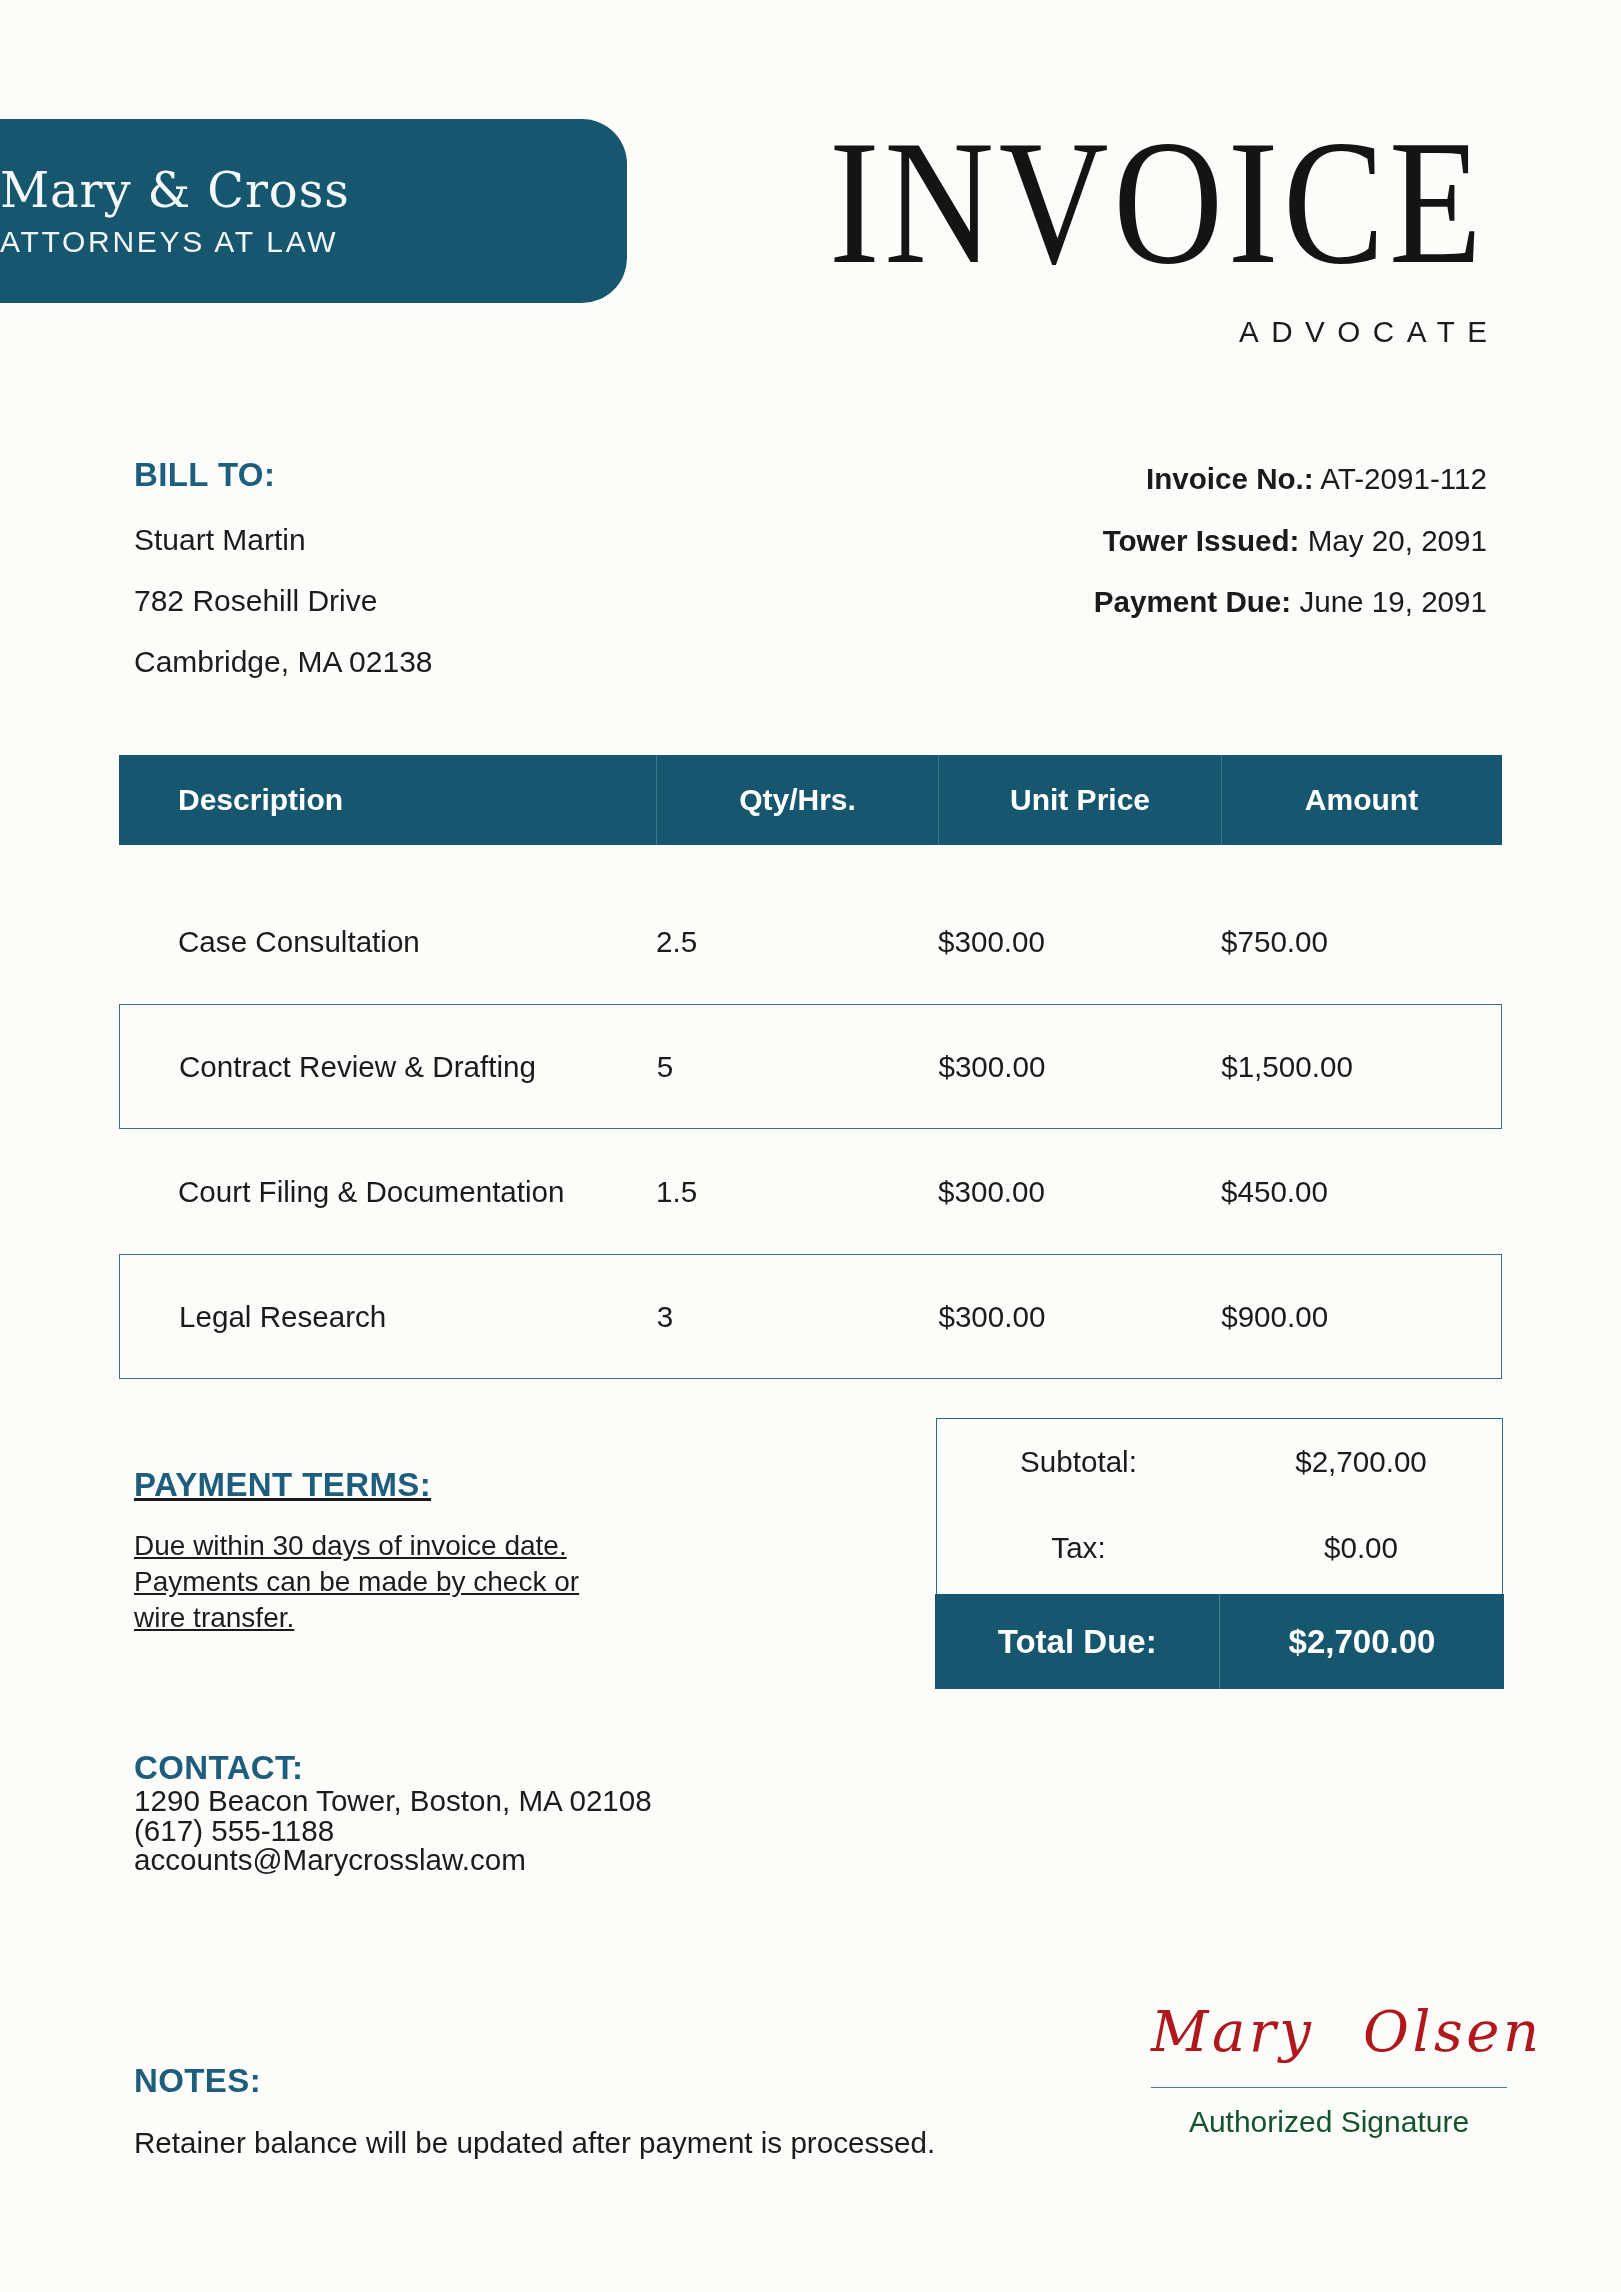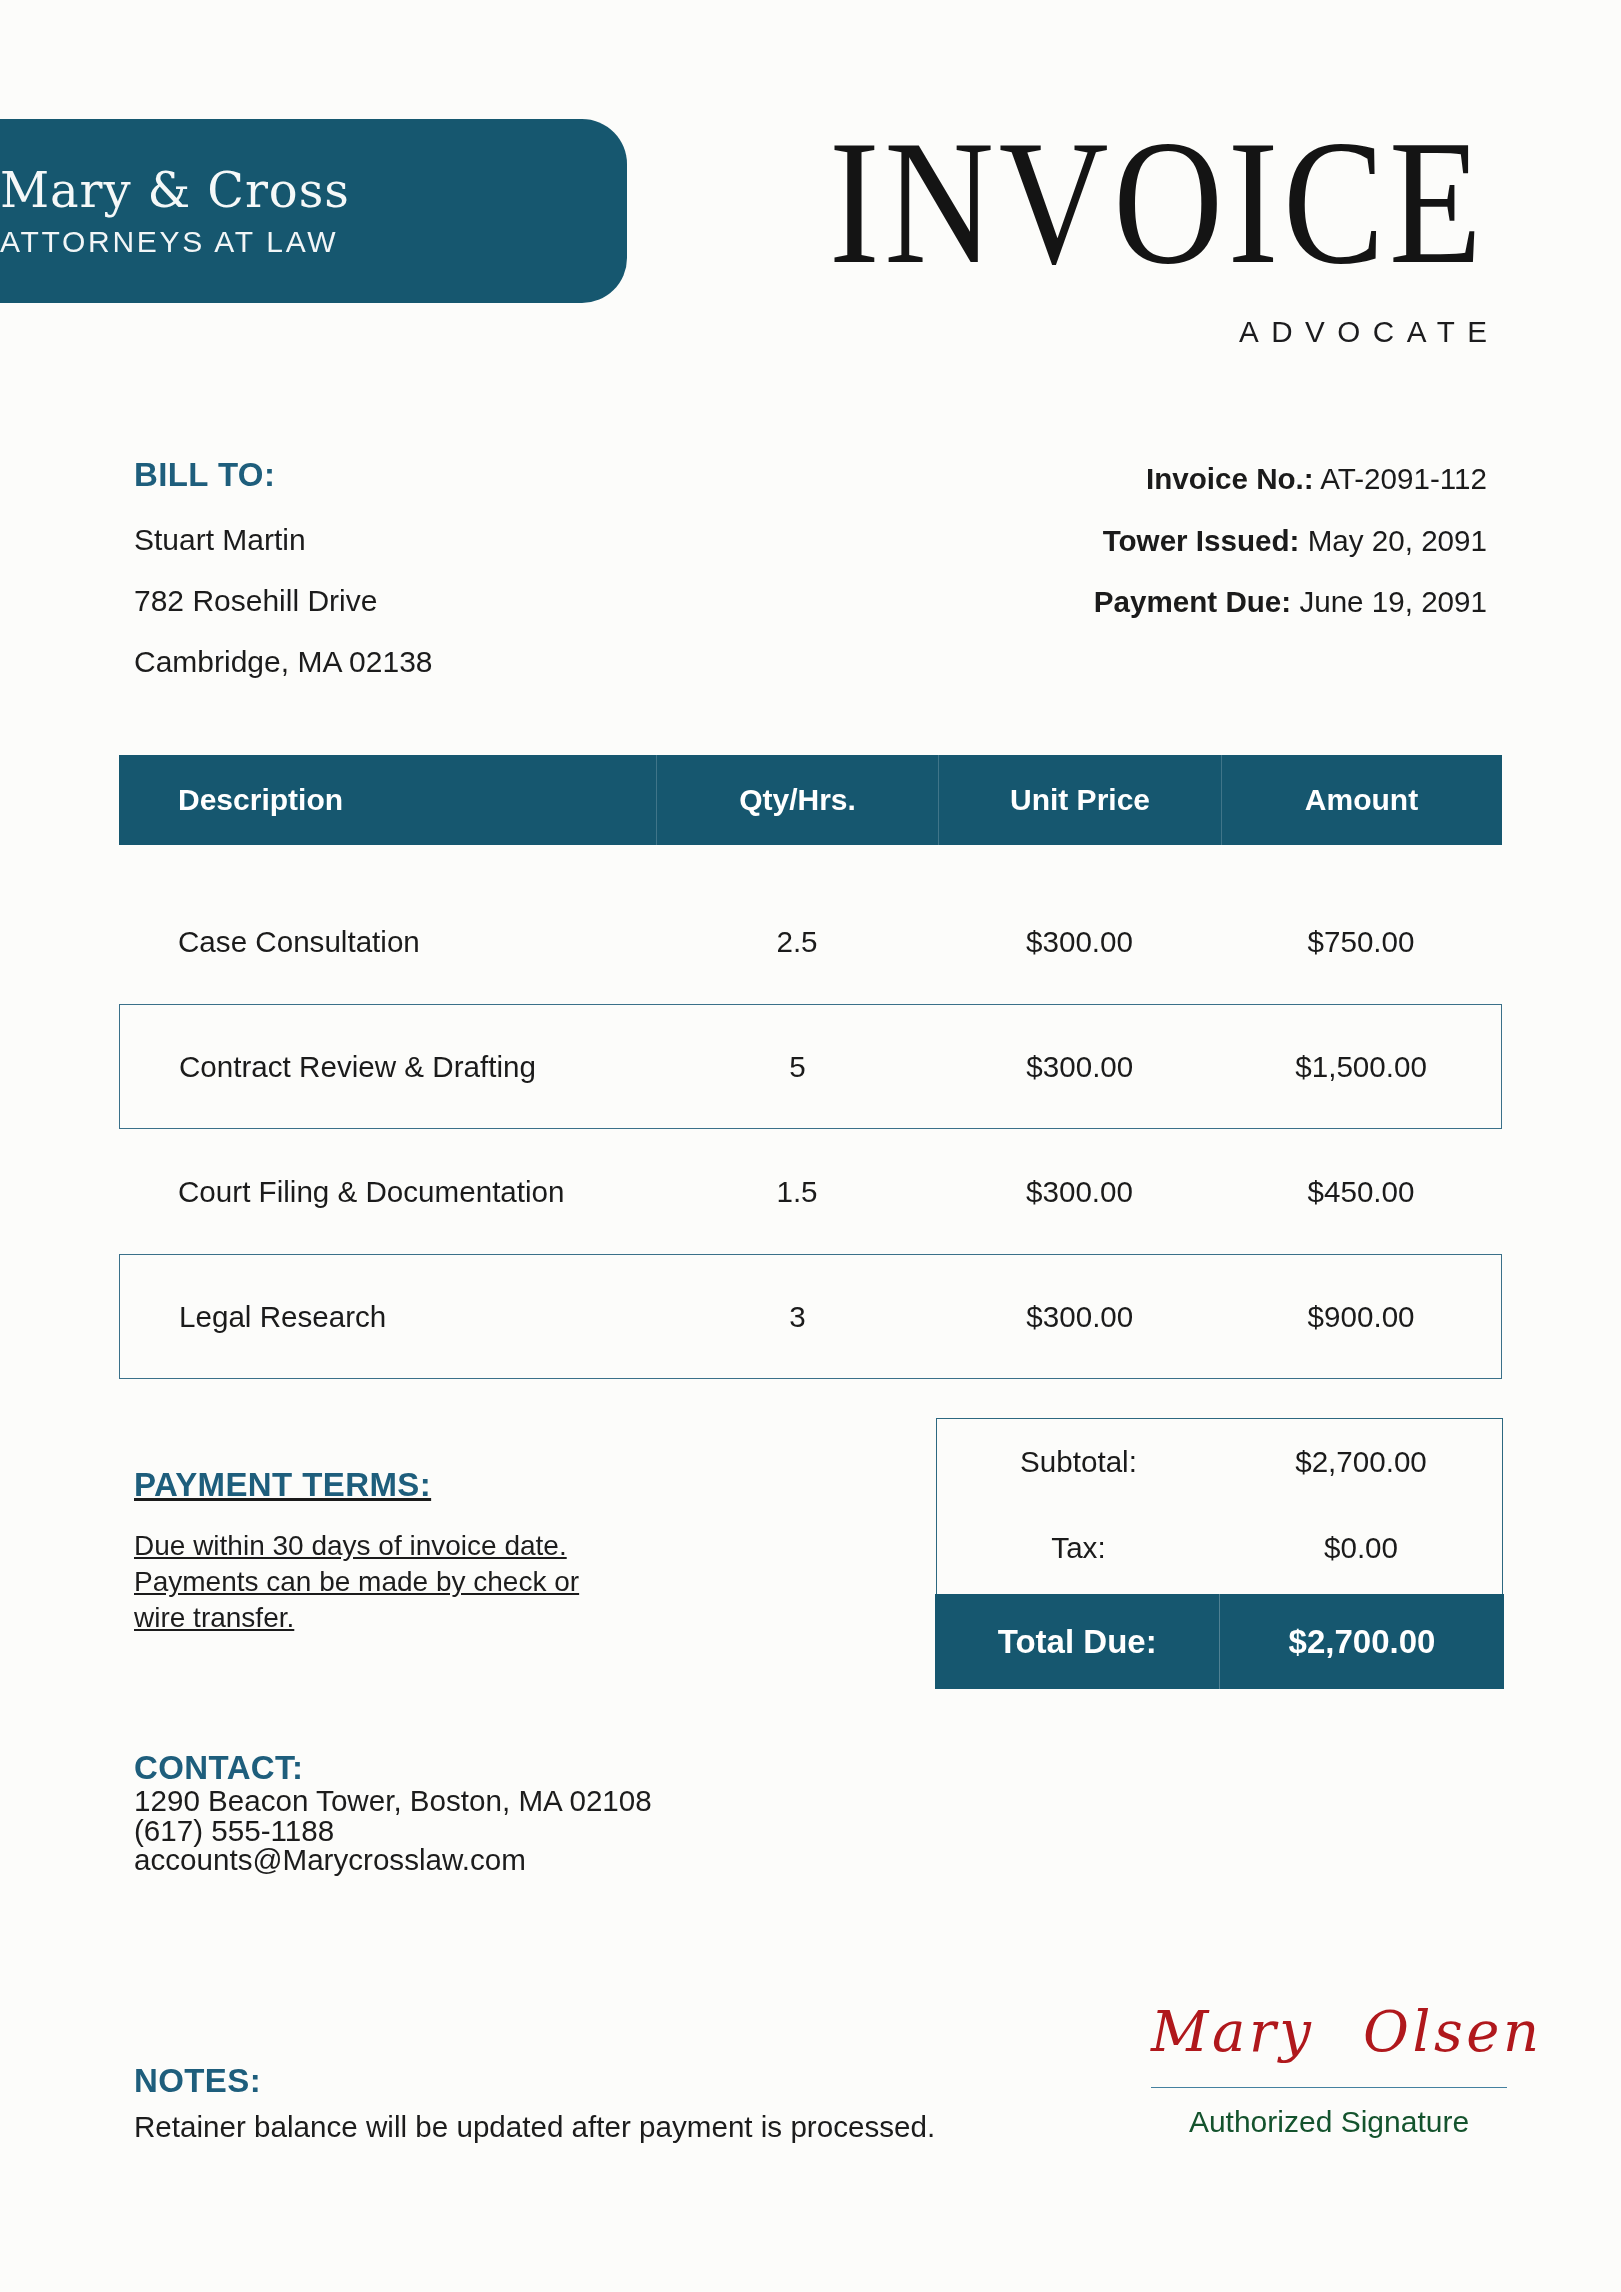--- a/index.html
+++ b/index.html
@@ -130,21 +130,20 @@
     display: flex;
     align-items: center;
     height: 125px;
     font-size: 29.6px;
     color: #1b1b1b;
     box-sizing: border-box;
   }
   .item-row.boxed { border: 1.8px solid #3A7089; }
   .item-row > div {
     box-sizing: border-box;
-    text-align: center;
   }
   .item-row .col-desc { text-align: left; padding-left: 59px; }
 
   
   .totals {
     position: absolute;
     left: 936px; top: 1418px;
     width: 567px;
     border: 1.8px solid #2C6880;
     box-sizing: border-box;
@@ -190,21 +189,21 @@
   .contact { position: absolute; left: 134px; top: 1750px; }
   .contact-line {
     font-size: 29.6px;
     line-height: 29.6px;
     color: #1c1c1c;
   }
   .contact-line:first-of-type { margin-top: 33px; }
   .contact-line + .contact-line { }
   .notes { position: absolute; left: 134px; top: 2063px; width: 1075px; }
   .notes-body {
-    margin-top: 12px;
+    margin-top: 28px;
     font-size: 29.6px;
     line-height: 32px;
     color: #1c1c1c;
   }
 
   
   .signature {
     position: absolute;
     left: 1151px; top: 1981px;
     width: 356px;

